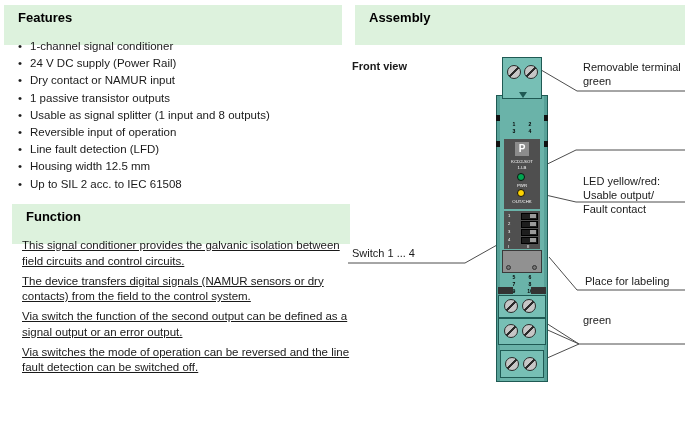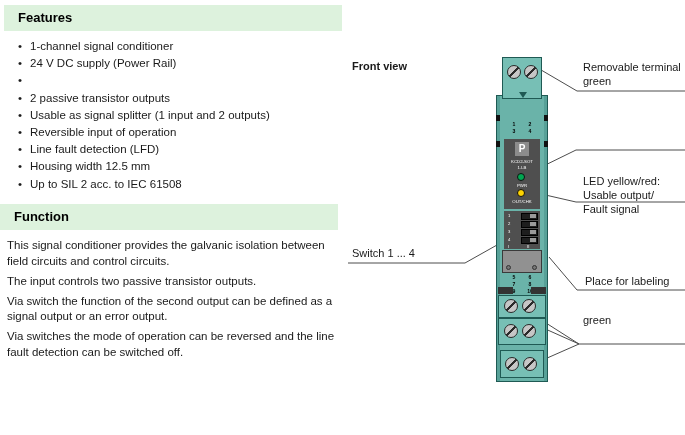--- a/index.html
+++ b/index.html
@@ -1,26 +1,26 @@
 <!DOCTYPE html>
 <html><head>
 <meta charset="utf-8">
 <style>
   html,body{margin:0;padding:0;}
   body{font-family:"Liberation Sans","DejaVu Sans",sans-serif;background:#ffffff;color:#1a1a1a;}
   #page{position:relative;width:685px;height:435px;background:#ffffff;overflow:hidden;}
 
-  .hdr-bar{position:absolute;height:26px;background:#ddf2dd;box-sizing:border-box;
+  .hdr-bar{position:absolute;height:40px;background:#ddf2dd;box-sizing:border-box;
            font-size:13px;font-weight:bold;color:#000;padding:5px 0 0 14px;line-height:16px;}
 
   
   #features-list{position:absolute;left:4px;top:38px;width:334px;}
   .feat-item{display:flex;font-size:11.5px;line-height:17.2px;}
   .feat-item .bullet{width:12px;margin-left:14px;flex:0 0 12px;}
-  #function-paras{position:absolute;left:7px;top:238px;width:333px;}
+  #function-paras{position:absolute;left:22px;top:238px;width:333px;text-decoration:underline;}
   .fn-para{font-size:11.5px;line-height:15.5px;margin:0 0 4.5px 0;}
 
   
   .small-bold{position:absolute;font-size:11px;font-weight:bold;}
   .callout{position:absolute;font-size:11px;line-height:14px;}
   .callout span{display:block;}
 
   
   #device{position:absolute;left:494px;top:55px;width:56px;height:332px;}
   .abs{position:absolute;box-sizing:border-box;}
@@ -54,69 +54,71 @@
     <div class="feat-item">
         <span class="bullet">•</span>
         <span>1-channel signal conditioner</span>
       </div>
     <div class="feat-item">
         <span class="bullet">•</span>
         <span>24 V DC supply (Power Rail)</span>
       </div>
     <div class="feat-item">
         <span class="bullet">•</span>
-      </div>
-    <div class="feat-item">
-        <span class="bullet">•</span>
-        <span>2 passive transistor outputs</span>
-      </div>
-    <div class="feat-item">
-        <span class="bullet">•</span>
-        <span>Usable as signal splitter (1 input and 2 outputs)</span>
+        <span>Dry contact or NAMUR input</span>
+      </div>
+    <div class="feat-item">
+        <span class="bullet">•</span>
+        <span>1 passive transistor outputs</span>
+      </div>
+    <div class="feat-item">
+        <span class="bullet">•</span>
+        <span>Usable as signal splitter (1 input and 8 outputs)</span>
       </div>
     <div class="feat-item">
         <span class="bullet">•</span>
         <span>Reversible input of operation</span>
       </div>
     <div class="feat-item">
         <span class="bullet">•</span>
         <span>Line fault detection (LFD)</span>
       </div>
     <div class="feat-item">
         <span class="bullet">•</span>
         <span>Housing width 12.5 mm</span>
       </div>
     <div class="feat-item">
         <span class="bullet">•</span>
         <span>Up to SIL 2 acc. to IEC 61508</span>
       </div>
   </div>
 
-  <div class="hdr-bar" style="left:0;top:204px;width:338px;">Function</div>
+  <div class="hdr-bar" style="left:12px;top:204px;width:338px;">Function</div>
 
   <div id="function-paras">
     <p class="fn-para">This signal conditioner provides the galvanic isolation between field circuits and control circuits.</p>
-    <p class="fn-para">The input controls two passive transistor outputs.</p>
+    <p class="fn-para">The device transfers digital signals (NAMUR sensors or dry contacts) from the field to the control system.</p>
     <p class="fn-para">Via switch the function of the second output can be defined as a signal output or an error output.</p>
     <p class="fn-para">Via switches the mode of operation can be reversed and the line fault detection can be switched off.</p>
   </div>
 
+  <div class="hdr-bar" style="left:355px;top:5px;width:330px;">Assembly</div>
 
   <div class="small-bold" style="left:352px;top:60px;">Front view</div>
 
   <div class="callout" style="left:352px;top:246px;">Switch 1 ... 4</div>
 
   <div class="callout" style="left:583px;top:60px;">
     <span>Removable terminal</span>
     <span>green</span>
   </div>
   <div class="callout" style="left:583px;top:174px;">
     <span>LED yellow/red:</span>
     <span>Usable output/</span>
-    <span>Fault signal</span>
+    <span>Fault contact</span>
   </div>
   <div class="callout" style="left:585px;top:274px;">
     <span>Place for labeling</span>
   </div>
   <div class="callout" style="left:583px;top:313px;">
     <span>green</span>
   </div>
 
   <svg class="lines" width="685" height="435">
     <line x1="348" y1="263" x2="465" y2="263"></line>

